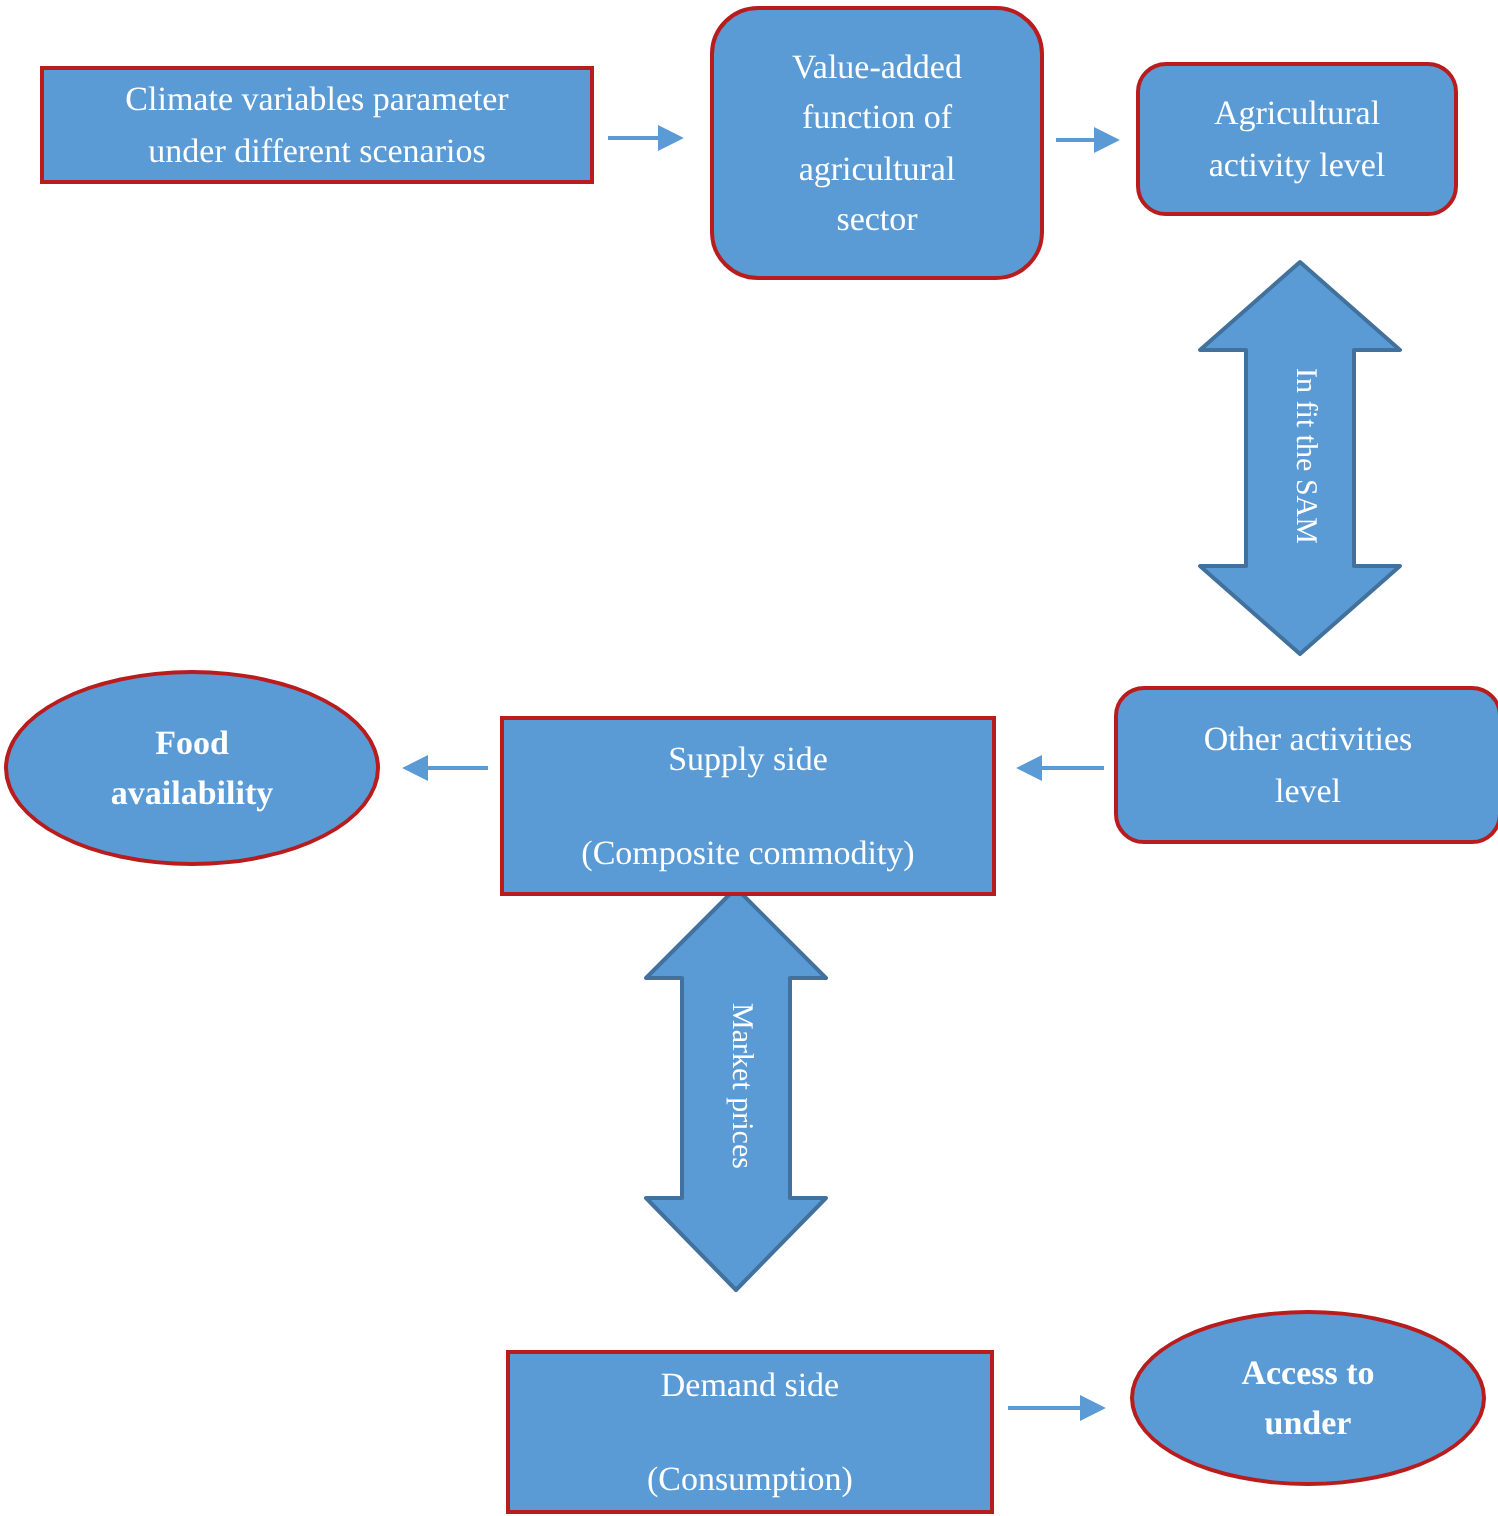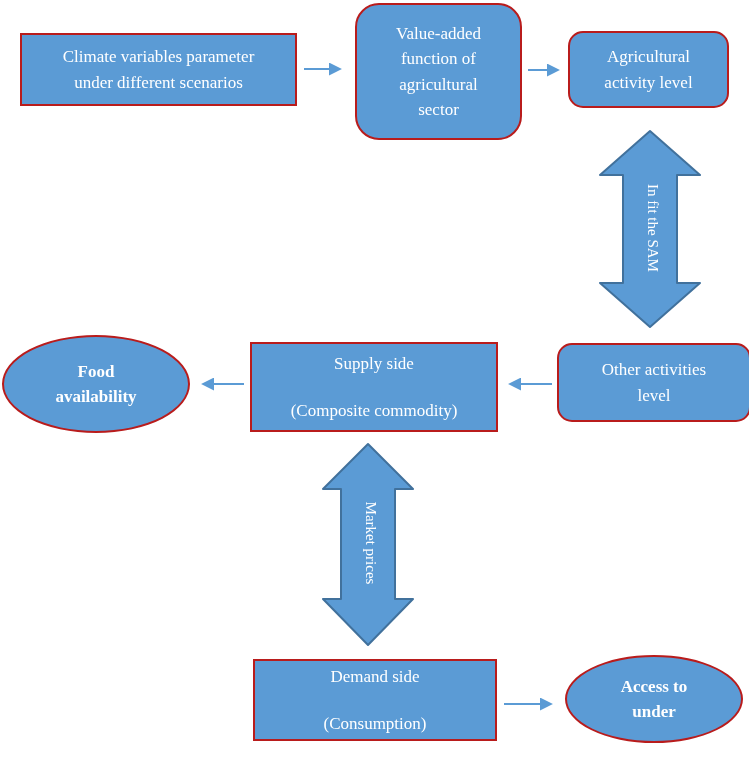--- a/index.html
+++ b/index.html
@@ -19,31 +19,31 @@
     color:#ffffff;
     background:#5b9bd5;
     border:2px solid #b91c1c;
     font-size:17px;
     line-height:1.5;
     white-space:pre-line;
     z-index:1;
   }
   .rounded{border-radius:20px;border-width:2.5px;}
   .ellipse{border-radius:50%;font-weight:bold;}
-  .gapped{line-height:1.38;}
+  .gapped{line-height:1.38;margin-top:16px;}
   .arrow-label{
     position:absolute;
     z-index:2;
     color:#ffffff;
     font-size:15px;
     white-space:nowrap;
     transform:translate(-50%,-50%) rotate(90deg);
   }
   
-  #node-climate{left:20px;top:33px;width:277px;height:73px;}
+  #node-climate{left:20px;top:33px;width:277px;height:59px;}
   #node-value-added{left:355px;top:3px;width:167px;height:137px;border-radius:24px;}
   #node-agri-activity{left:568px;top:31px;width:161px;height:77px;border-radius:15px;}
   #node-other-activities{left:557px;top:343px;width:194px;height:79px;border-radius:15px;}
   #node-supply{left:250px;top:342px;width:248px;height:90px;}
   #node-food-availability{left:2px;top:335px;width:188px;height:98px;}
   #node-demand{left:253px;top:659px;width:244px;height:82px;}
   #node-access-food{left:565px;top:655px;width:178px;height:88px;}
   #label-sam{left:652px;top:228px;}
   #label-market{left:370px;top:543px;}
 </style>

